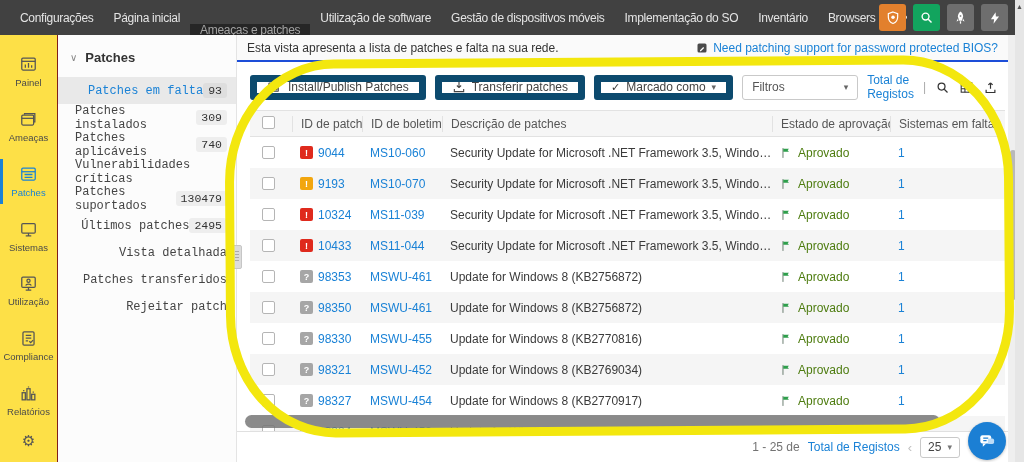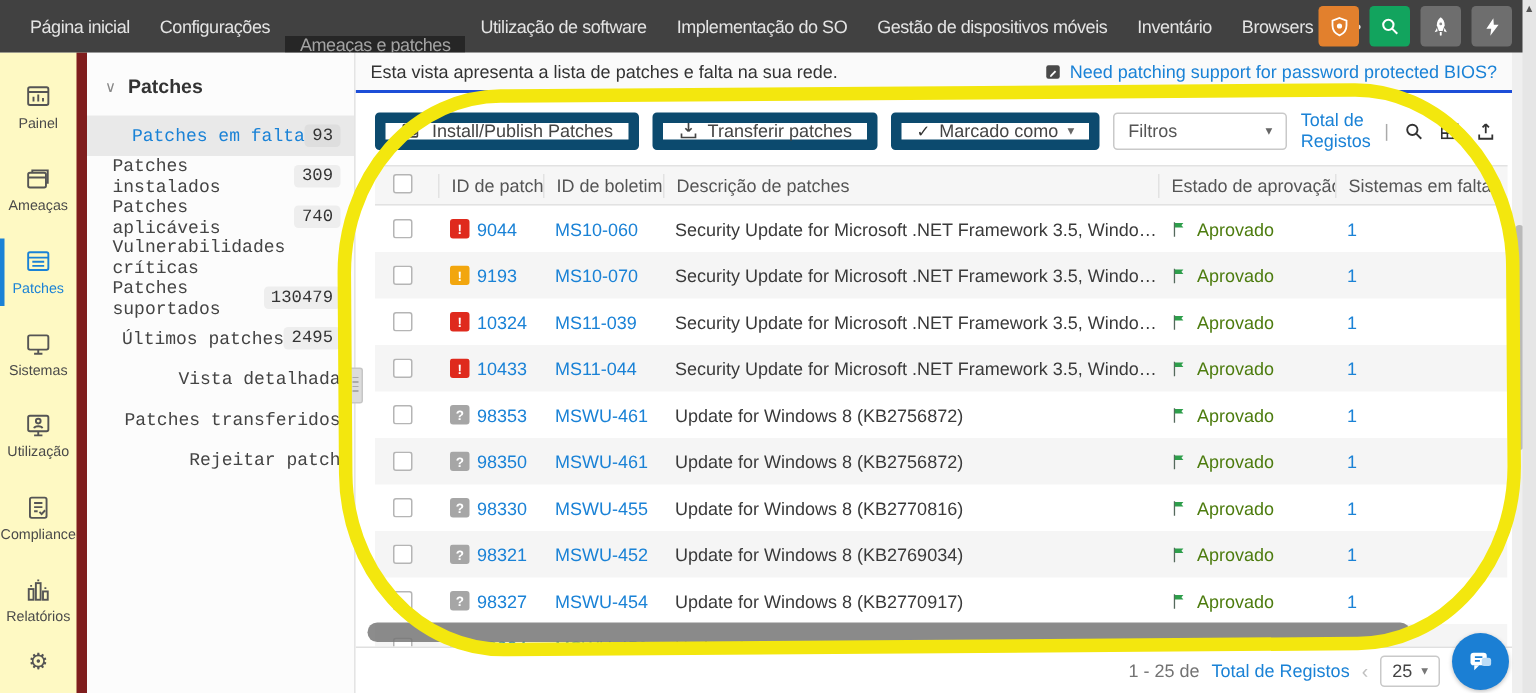--- a/index.html
+++ b/index.html
@@ -13,22 +13,22 @@
   .nav-item { color:#e4e4e4; font-size:12px; letter-spacing:-0.3px; display:flex; align-items:center;
               padding:0 10px; white-space:nowrap; cursor:pointer; }
   .nav-item[data-active="true"] { background:var(--topnav-active-bg); color:#a3a3a3;margin-top:24px; }
   .nav-actions { position:absolute; right:16px; top:4px; display:flex; gap:7px; z-index:6; }
   .nav-action { width:27px; height:27px; border-radius:3px; display:flex; align-items:center; justify-content:center; cursor:pointer; }
   .na-shield { background:var(--shield-orange); }
   .na-search { background:var(--search-green); }
   .na-gray   { background:var(--icon-gray); }
 
   
-  .iconbar { position:absolute; left:0; top:35px; bottom:0; width:58px; background:#fef9c3;
-             border-right:7px solid #7f1d1d; display:flex; flex-direction:column; padding-top:9px; z-index:4; }
+  .iconbar { position:absolute; left:0; top:35px; bottom:0; width:58px; background:#fde047;
+             border-right:1px solid #7f1d1d; display:flex; flex-direction:column; padding-top:9px; z-index:4; }
   .ib-item { position:relative; height:55px; display:flex; flex-direction:column; align-items:center;
              justify-content:center; gap:3px; color:#4a4a4a; font-size:9.5px; cursor:pointer; }
   .ib-item svg { stroke:#555; }
   .ib-item[data-active="true"] { color:var(--accent); }
   .ib-item[data-active="true"] svg { stroke:var(--accent); }
   .ib-item[data-active="true"]::before { content:""; position:absolute; left:0; top:5px; bottom:5px; width:3px; background:var(--accent); }
   .ib-gear { margin-top:4px; height:30px; display:flex; align-items:flex-start; justify-content:center;
              font-size:15px; color:#555; cursor:pointer; }
 
   
@@ -115,31 +115,31 @@
   .panel-handle span { width:4px; height:12px; background:repeating-linear-gradient(#aaa,#aaa 1px,transparent 1px,transparent 3px); }
 
   
   .highlight-overlay { position:absolute; left:0; top:0; width:1024px; height:462px; z-index:30; pointer-events:none; }
 </style>
 </head>
 <body>
 
 <div class="topnav">
 
+    <div class="nav-item" data-active="false">Configurações</div>
+
     <div class="nav-item" data-active="false">Página inicial</div>
 
-    <div class="nav-item" data-active="false">Configurações</div>
-
     <div class="nav-item" data-active="true">Ameaças e patches</div>
 
     <div class="nav-item" data-active="false">Utilização de software</div>
 
+    <div class="nav-item" data-active="false">Gestão de dispositivos móveis</div>
+
     <div class="nav-item" data-active="false">Implementação do SO</div>
-
-    <div class="nav-item" data-active="false">Gestão de dispositivos móveis</div>
 
     <div class="nav-item" data-active="false">Inventário</div>
 
     <div class="nav-item" data-active="false">Browsers</div>
 
     <div class="nav-item" data-active="false">•••</div>
 
 </div>
 <div class="nav-actions">
   <div class="nav-action na-shield">

